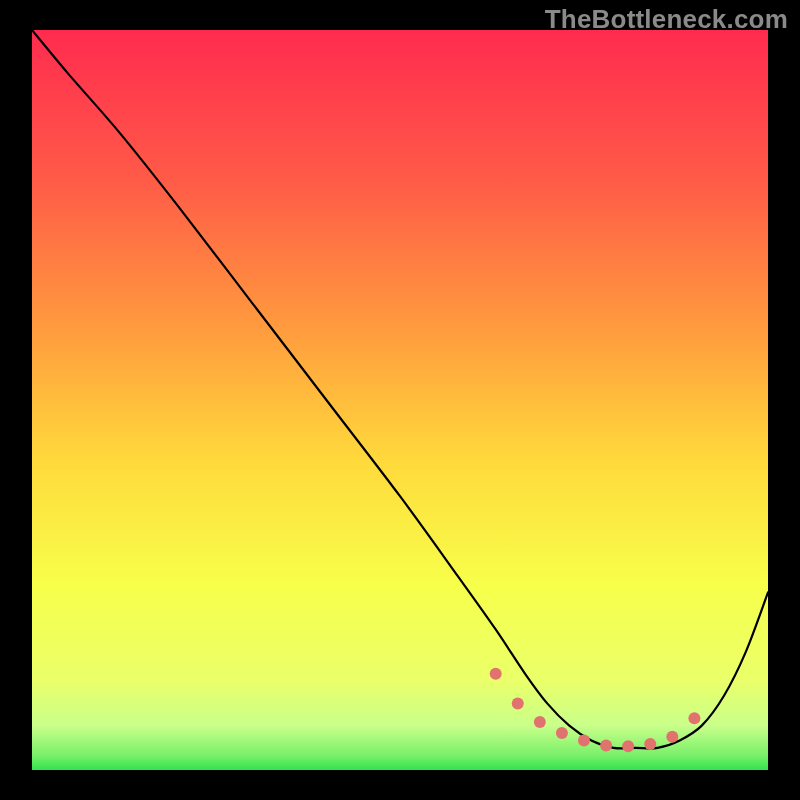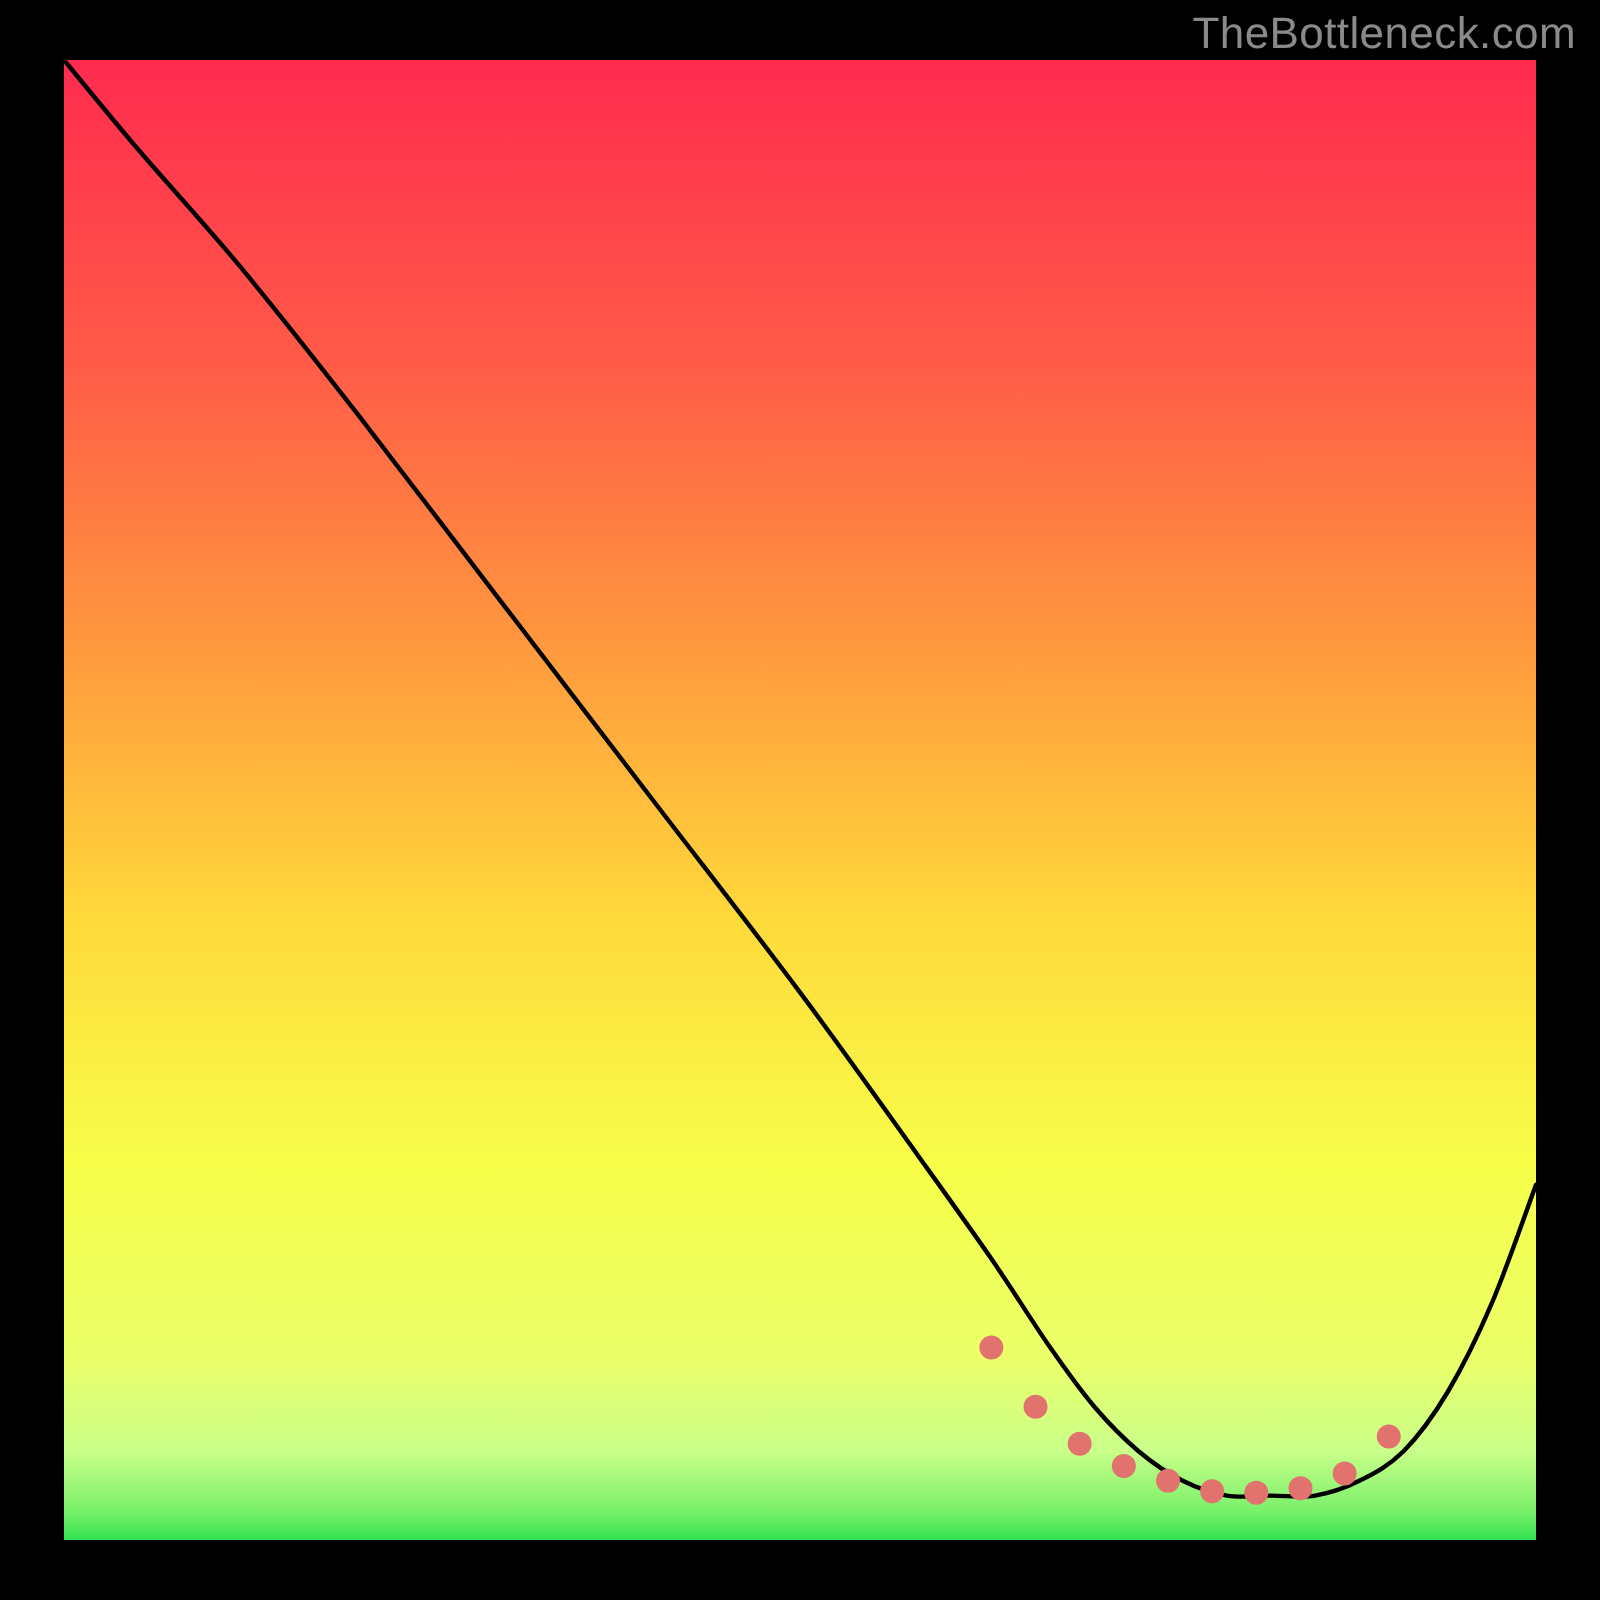--- a/index.html
+++ b/index.html
@@ -18,22 +18,22 @@
   svg {
     position: absolute;
     top: 0;
     left: 0;
   }
   .watermark {
     position: absolute;
     top: 4px;
     right: 12px;
     font-family: Arial, Helvetica, sans-serif;
-    font-size: 22px;
-    font-weight: 400;
+    font-size: 26px;
+    font-weight: 700;
     color: #8a8a8a;
     letter-spacing: 0.2px;
     user-select: none;
   }
 </style>
 </head>
 <body>
 
 <div class="stage">
 

